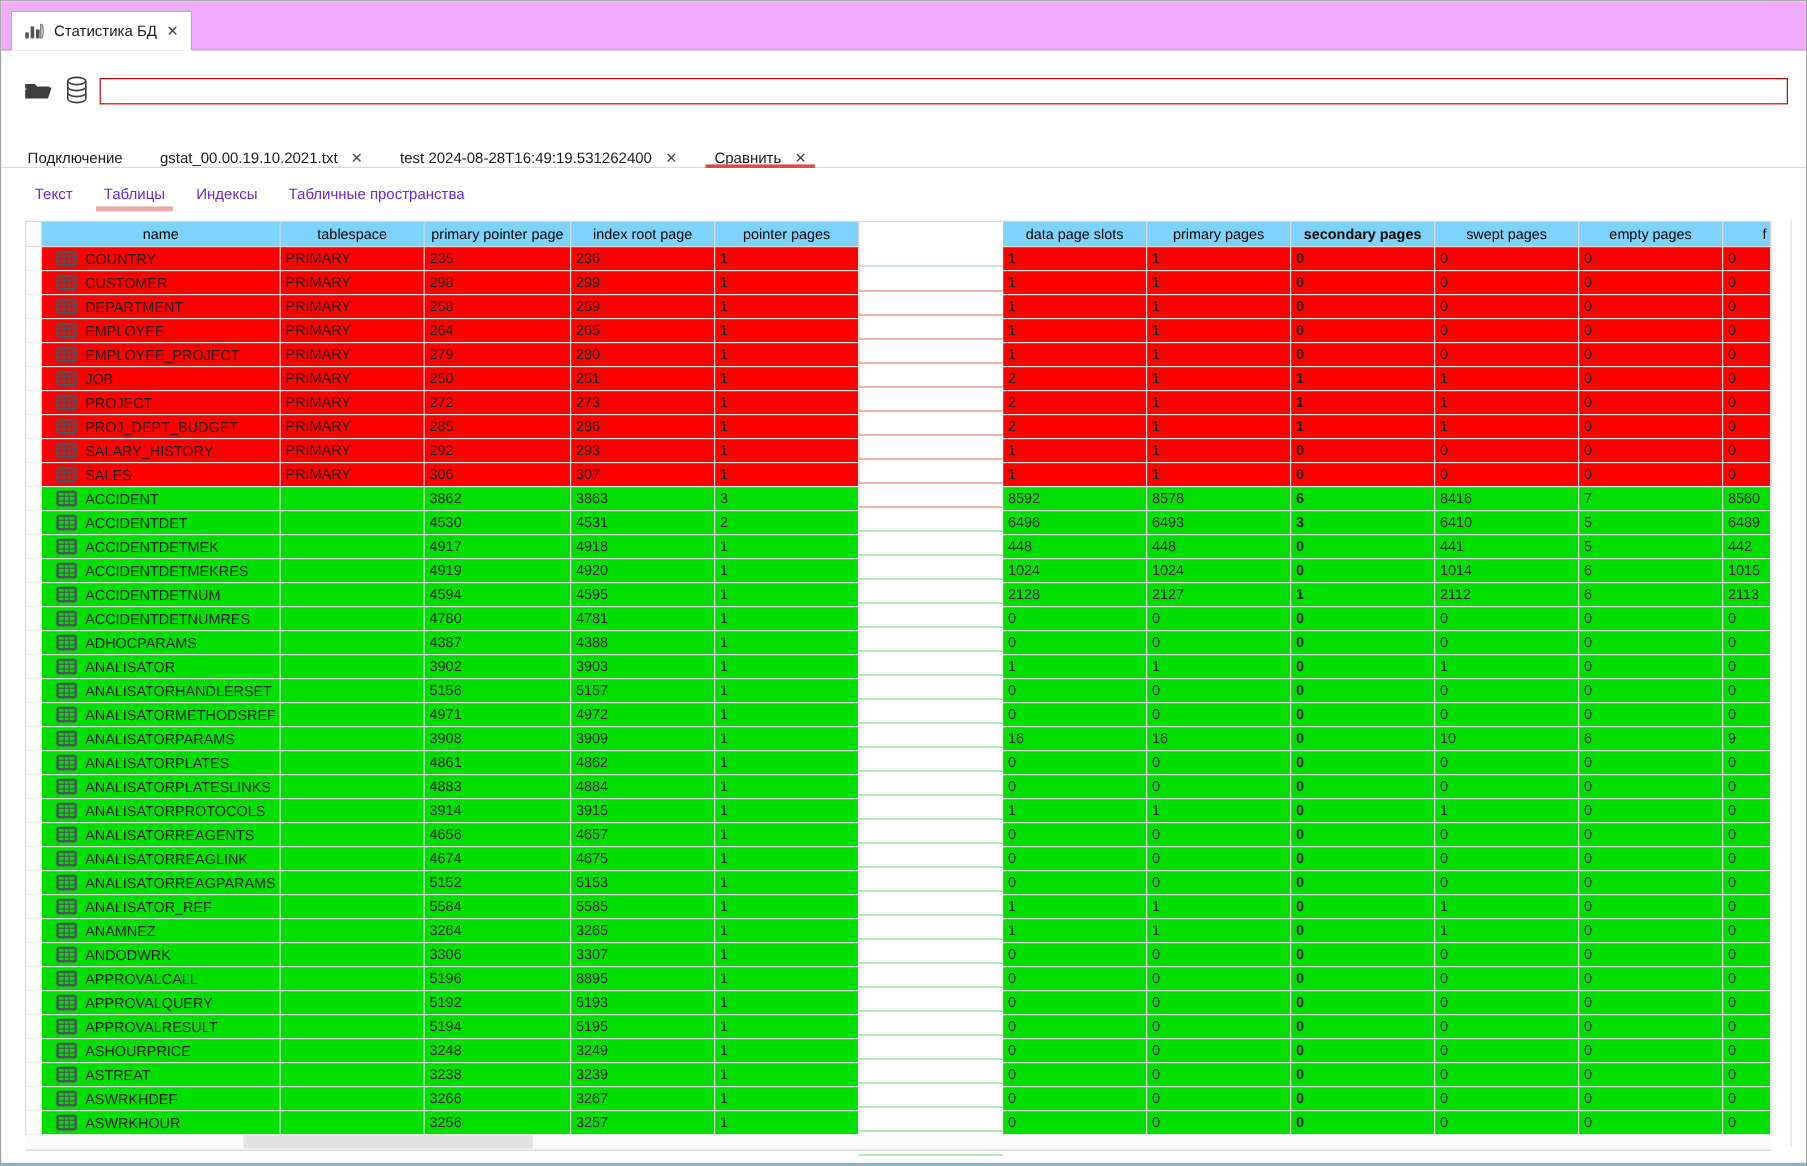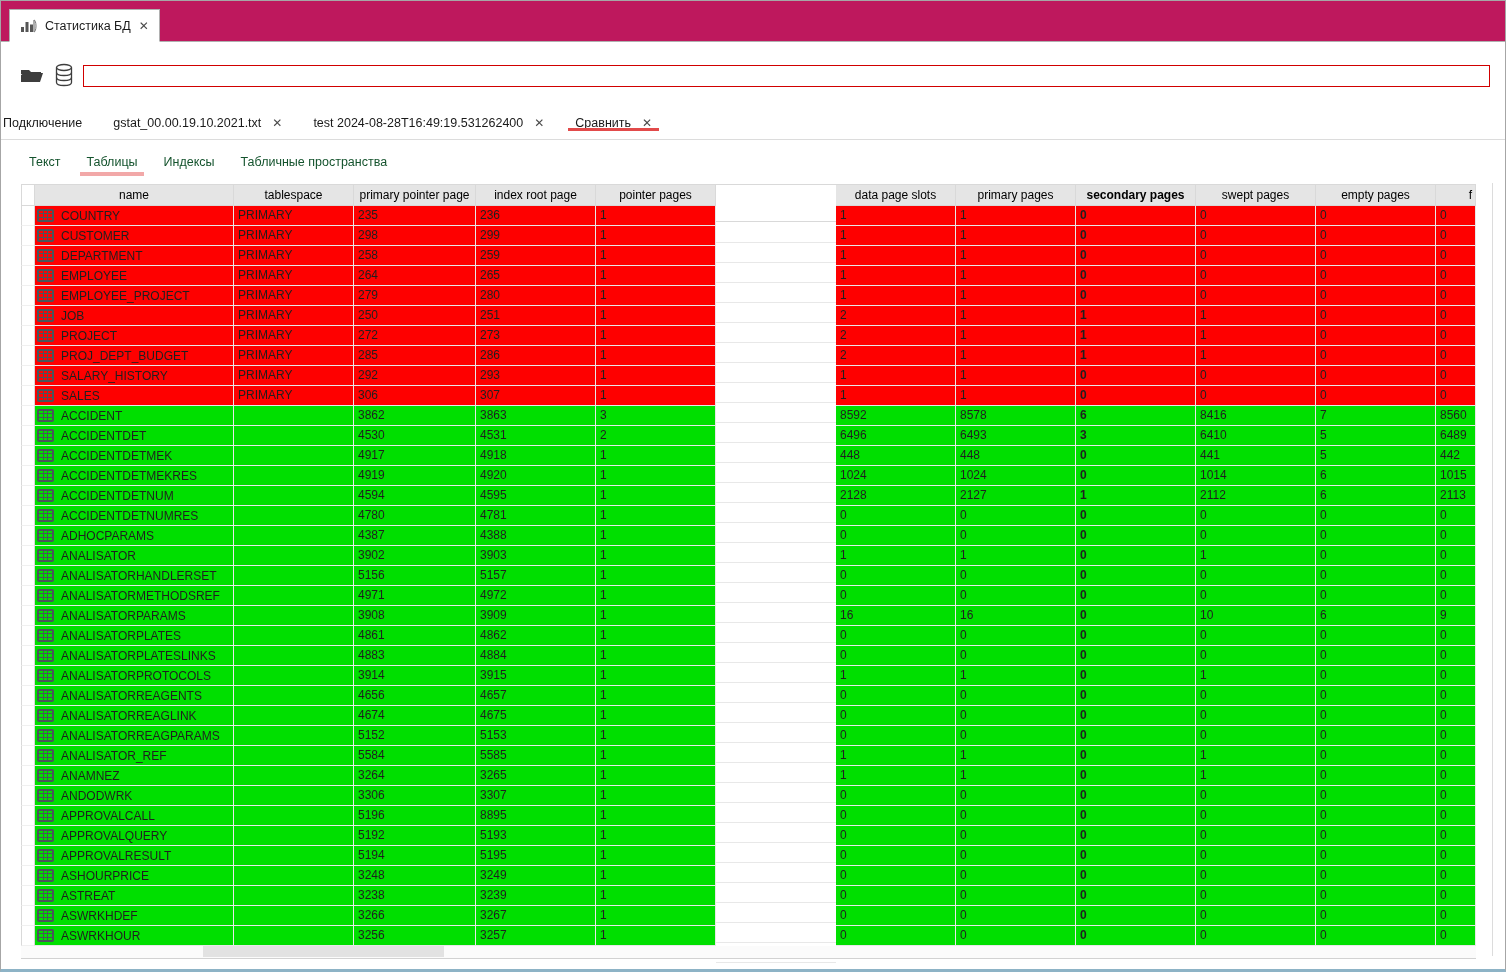--- a/index.html
+++ b/index.html
@@ -1,58 +1,58 @@
 <!DOCTYPE html>
 <html><head>
 <meta charset="utf-8">
 <style>
   html,body{margin:0;padding:0;background:#e8e8e8;}
   .window{width:1506px;height:972px;position:relative;background:#ffffff;
     border:1px solid #a6a6a6;border-bottom:3px solid #8db3c6;box-sizing:border-box;
     font-family:"Liberation Sans",sans-serif;overflow:hidden;}
   
-  .tabstrip{height:40px;position:relative;border-bottom:1px solid #b0b0b0;background:#be185d;}
+  .tabstrip{height:40px;position:relative;border-bottom:1px solid #b0b0b0;background:#f0abfc;}
   .main-tab{position:absolute;left:8px;top:8px;height:33px;min-width:140px;background:#fff;
     border:1px solid #b0b0b0;border-bottom:1px solid #fff;box-sizing:border-box;
     display:flex;align-items:center;gap:8px;padding:0 10px;z-index:2;}
   .main-tab .lbl{font-size:12.5px;color:#1b1b1b;}
   .closex{font-size:12px;color:#4a4a4a;line-height:1;cursor:default;}
   
   .toolbar{display:flex;align-items:center;gap:9px;padding-left:18px;margin-top:21px;height:25px;}
   .pathinput{flex:1;margin-right:15px;height:22px;border:1px solid #d10000;background:#fff;
     box-sizing:border-box;font-size:12px;padding:0 4px;outline:none;}
   
-  .conn-tabs{display:flex;align-items:center;gap:27px;height:33px;
+  .conn-tabs{display:flex;align-items:flex-end;gap:27px;padding-left:20px;height:33px;
     border-bottom:1px solid #dcdcdc;margin-top:18px;}
   .conn-tab{display:flex;gap:11px;align-items:center;padding:0 2px;font-size:12.5px;
     color:#1a1a1a;position:relative;white-space:nowrap;}
   .conn-tab.selected::after{content:'';position:absolute;left:-5px;right:-5px;bottom:-1px;height:3px;background:#e24a4a;}
   
   .sub-tabs{display:flex;gap:26px;padding-left:28px;margin-top:8px;height:28px;}
-  .sub-tab{font-size:12.5px;color:#14532d;position:relative;display:flex;align-items:center;white-space:nowrap;}
+  .sub-tab{font-size:12.5px;color:#6d28d9;position:relative;display:flex;align-items:center;white-space:nowrap;}
   .sub-tab.selected::after{content:'';position:absolute;left:-6px;right:-6px;bottom:0;height:4px;background:#f2a8a8;}
   
   .grid{margin-left:20px;margin-top:8px;width:1455px;}
   .thead{display:flex;height:21px;border-top:1px solid #d9d9d9;}
   .th{box-sizing:border-box;border-right:1px solid #d9d9d9;border-bottom:1px solid #d9d9d9;
     display:flex;align-items:center;justify-content:center;font-size:12px;color:#000;
-    white-space:nowrap;overflow:hidden;background:#e5e5e5;}
+    white-space:nowrap;overflow:hidden;background:#7dd3fc;}
   .th.gutter,.td.gutter{width:14px;background:#fff;border-left:1px solid #d9d9d9;}
   .tr{display:flex;height:20px;}
   .tr.red{--rc:#fe0000;}
   .tr.green{--rc:#00df00;}
   .td{box-sizing:border-box;border-right:1px solid #e8e8e8;border-bottom:1px solid #e8e8e8;
     background:var(--rc);font-size:12px;color:#1f1f1f;line-height:18px;
     padding-left:4px;white-space:nowrap;overflow:hidden;}
   .td.gutter{border-bottom:1px solid #f0f0f0;border-right:1px solid #d9d9d9;padding:0;}
   .col0{width:199px;} .col1{width:120px;} .col2{width:122px;} .col3{width:120px;}
   .col4{width:120px;} .col5{width:120px;margin-top:36px;} .col6{width:120px;} .col7{width:120px;}
   .col8{width:120px;font-weight:bold;} .col9{width:120px;} .col10{width:120px;} .col11{width:40px;}
   .th.col11{justify-content:flex-end;padding-right:3px;}
-  .namecell{display:flex;align-items:center;gap:7px;padding-left:2px;}
+  .namecell{display:flex;align-items:center;gap:7px;padding-left:12px;}
   .ticon{width:17px;height:13px;background:#49545a;border-radius:2px;flex:0 0 auto;
     display:grid;grid-template-columns:repeat(3,1fr);grid-template-rows:2px 1fr 1fr;gap:1px;padding:2px;box-sizing:border-box;}
   .ticon i{background:var(--rc);display:block;}
   
   .hscroll{margin-left:20px;width:1455px;height:12px;background:#fbfbfb;border-bottom:1px solid #d2d2d2;position:relative;}
   .hthumb{position:absolute;left:182px;top:0;height:11px;width:241px;background:#e2e2e2;}
   .vline{position:absolute;left:1491px;top:182px;height:773px;border-left:1px solid #dcdcdc;}
   
   .ic{display:inline-flex;align-items:center;justify-content:center;}
 </style>

